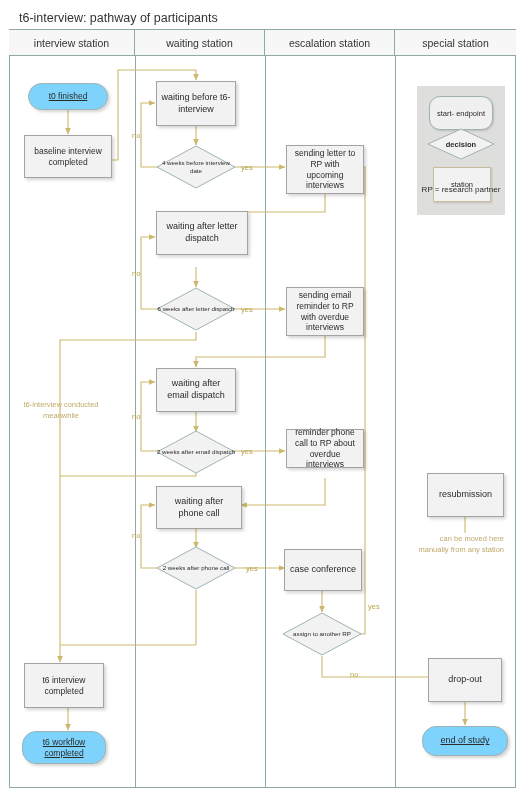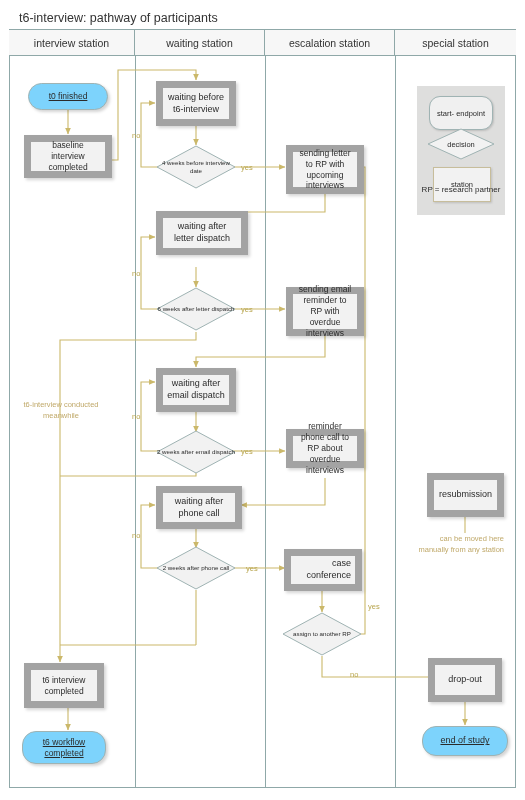--- a/index.html
+++ b/index.html
@@ -76,21 +76,21 @@
     align-items:center;
     justify-content:center;
     text-align:center;
     font-size:8.5px;
     line-height:1.28;
     color:#2b2b2b;
     padding:2px 4px;
   }
   .node.process{
     background:#f2f2f2;
-    border:7px solid #a3a3a3;
+    border:1px solid #a3a3a3;
     box-shadow:2px 2px 3px rgba(0,0,0,0.17);
   }
   .node.terminal{
     background:#7dd3fc;
     border:1px solid #9fb3b3;
     border-radius:14px;
     box-shadow:2px 2px 3px rgba(0,0,0,0.17);
     text-decoration:underline;
   }
   .node.big{font-size:9px;}
@@ -330,20 +330,20 @@
 
   <div class="legend-title">legend</div>
   <div class="legend-box"></div>
 
   <div class="legend-item" style="left:429px; top:96px; width:64px; height:34px; background:#f0f0f0; border:1px solid #9fb3b3; border-radius:11px; box-shadow:1px 1px 2px rgba(0,0,0,0.15);">start- endpoint</div>
 
   <div class="legend-item" style="left:427px; top:128px; width:68px; height:32px;">
     <svg width="68" height="32" viewBox="0 0 68 32" style="position:absolute;left:0;top:0;">
       <polygon points="34,1 67,16 34,31 1,16" fill="#f2f2f2" stroke="#9fb3b3" stroke-width="1"></polygon>
     </svg>
-    <span style="position:relative;z-index:2;">decision</span>
+    <span style="position:relative;z-index:2;font-weight:bold;">decision</span>
   </div>
 
   <div class="legend-item" style="left:433px; top:167px; width:58px; height:35px; background:#f2f2f2; border:1px solid #c7bd9b; box-shadow:1px 1px 2px rgba(0,0,0,0.15);">station</div>
 
   <div class="legend-caption">RP = research partner</div>
 
 </div>
 
 </body></html>

